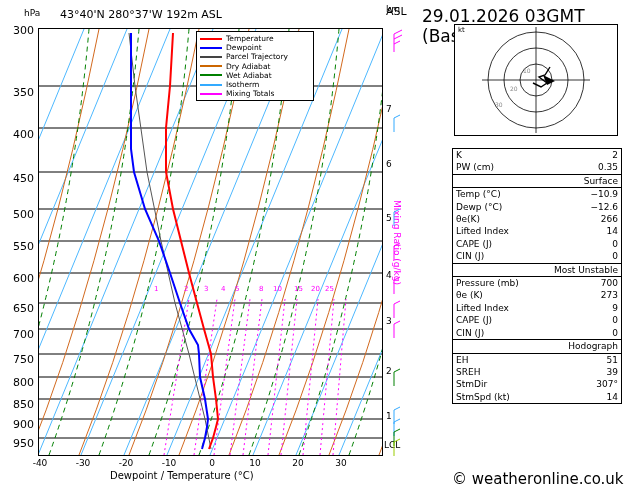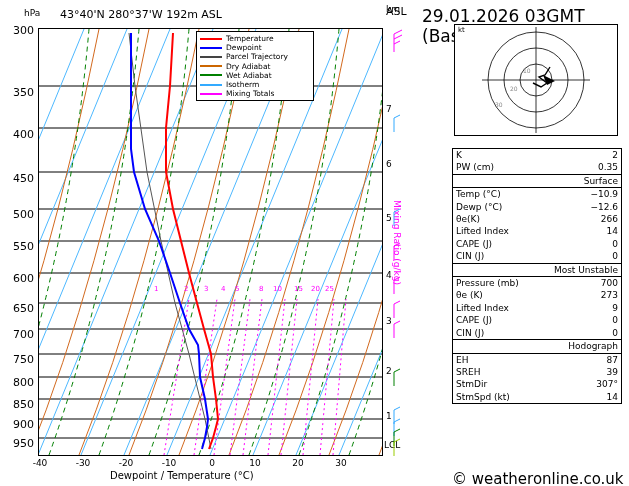--- a/index.html
+++ b/index.html
@@ -370,21 +370,21 @@
           </tr>
           <tr>
             <td>CIN (J)</td>
             <td class="v">0</td>
           </tr>
           <tr class="hdr">
             <td colspan="2">Hodograph</td>
           </tr>
           <tr>
             <td>EH</td>
-            <td class="v">87</td>
+            <td class="v">51</td>
           </tr>
           <tr>
             <td>SREH</td>
             <td class="v">39</td>
           </tr>
           <tr>
             <td>StmDir</td>
             <td class="v">307°</td>
           </tr>
           <tr>

